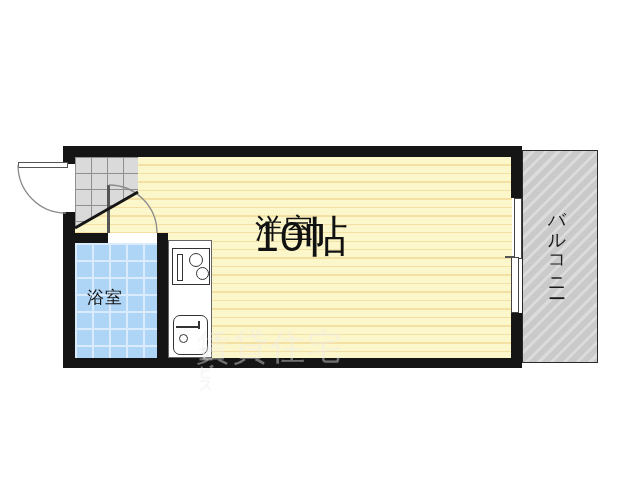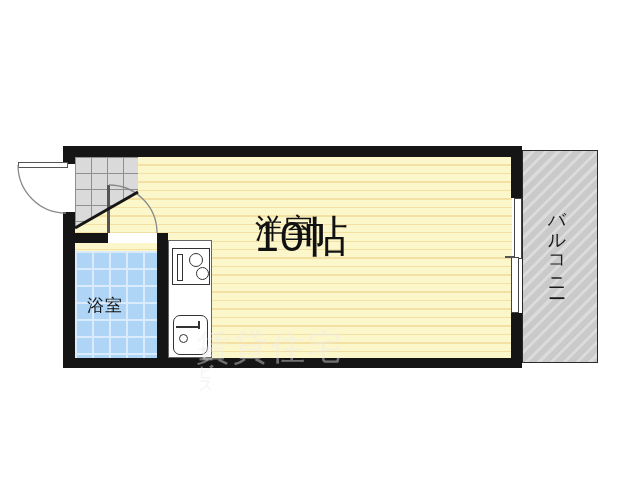--- a/index.html
+++ b/index.html
@@ -35,21 +35,20 @@
     clip-path:polygon(0 0, 100% 0, 100% 49%, 0 100%);
   }
 
   .bath{
     left:75px; top:243px; width:83px; height:115px;
     background-color:var(--bath-tile);
     background-image:
       linear-gradient(var(--bath-grid) 2px, transparent 2px),
       linear-gradient(90deg, var(--bath-grid) 2px, transparent 2px);
     background-size:17px 17px;
-    margin-top:8px;
   }
   .bath-label{left:12px; top:43px; font-size:17px; color:var(--text); letter-spacing:1px;}
 
   .threshold{left:108px; top:233px; width:49px; height:10px; background:#fff;}
 
   
   .wall-top{left:63px; top:146px; width:459px; height:11px;}
   .wall-left-upper{left:63px; top:146px; width:12px; height:18px;}
   .wall-left-lower{left:63px; top:212px; width:12px; height:156px;}
   .wall-bottom{left:63px; top:358px; width:459px; height:10px;}

